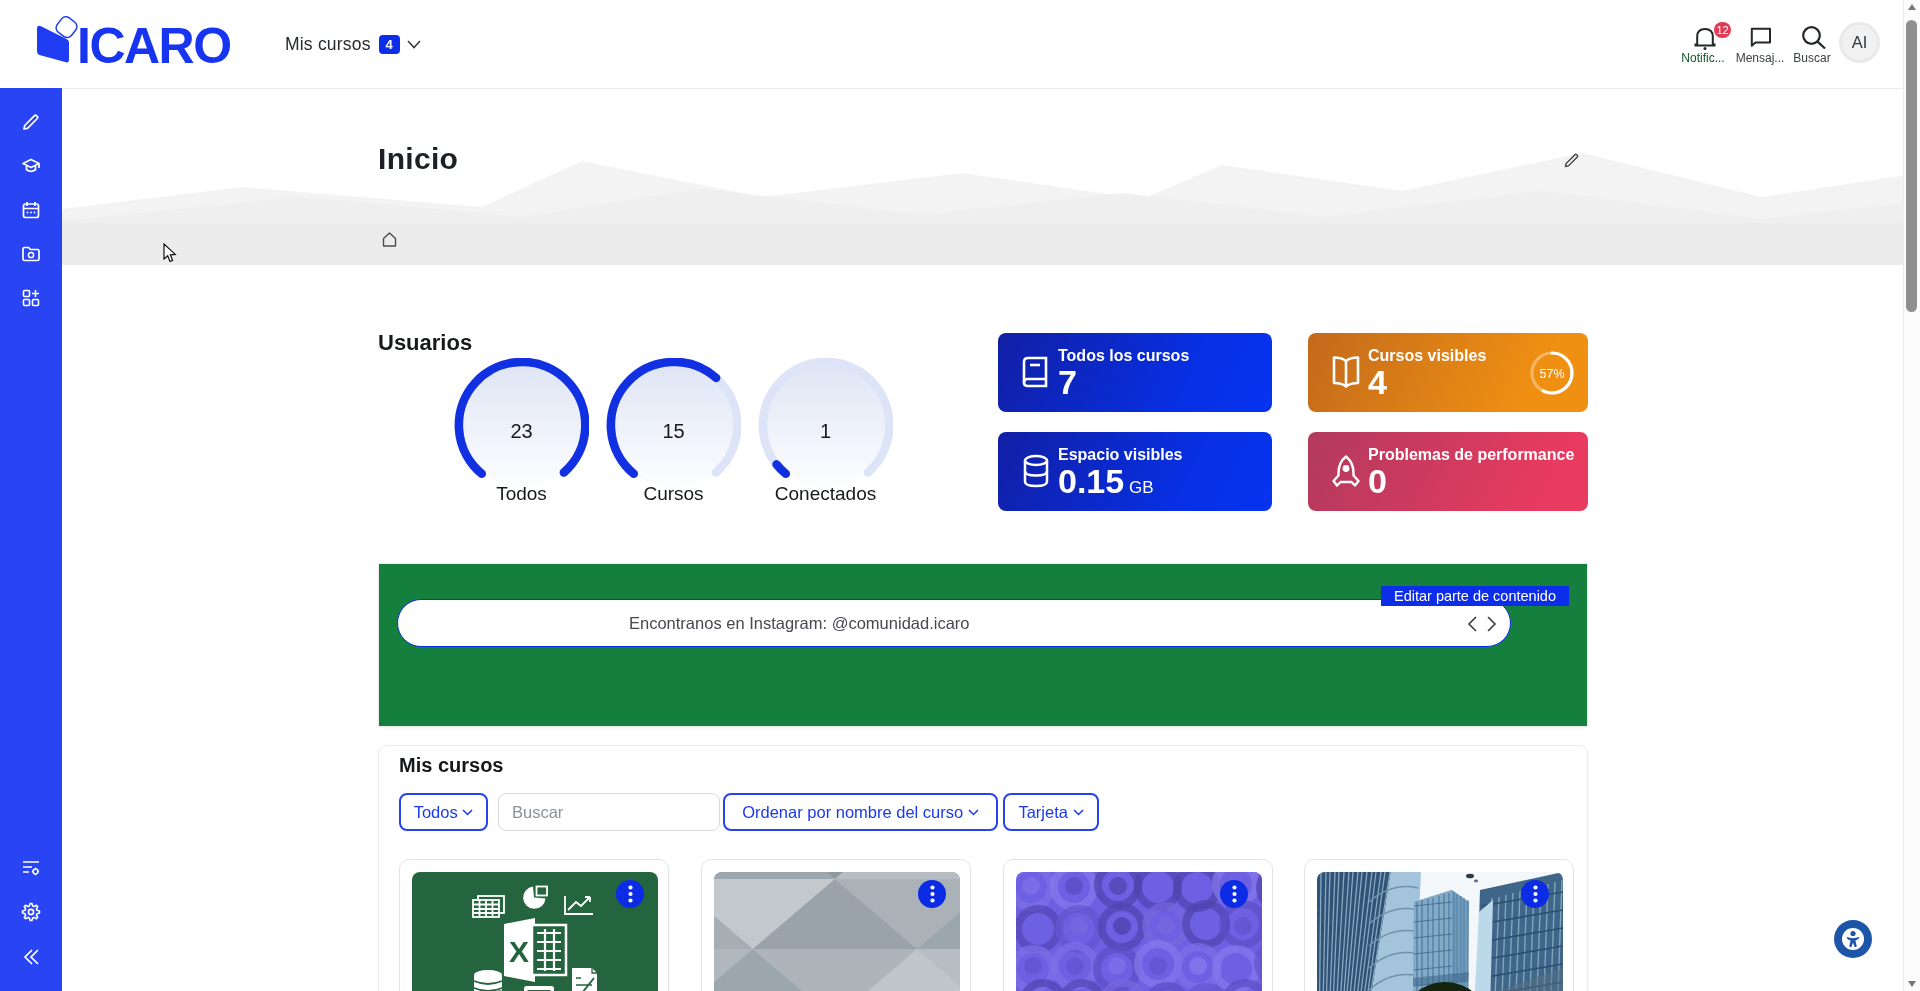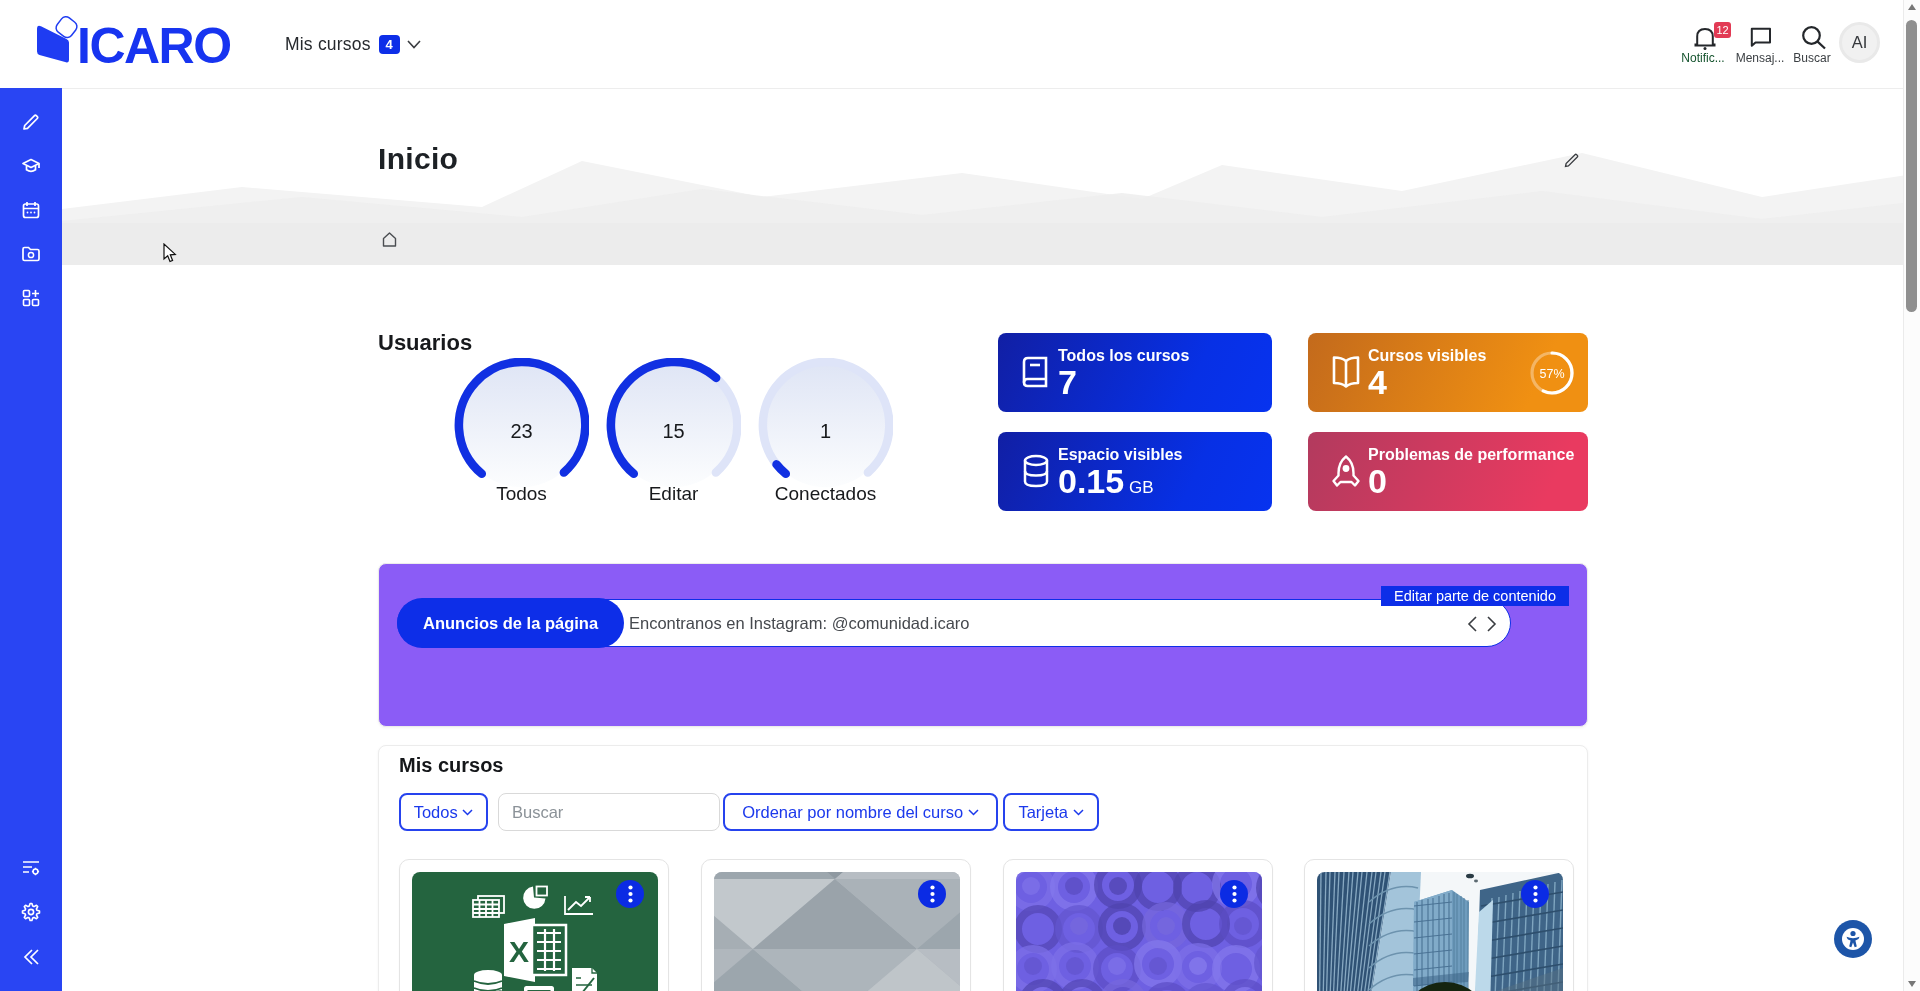--- a/index.html
+++ b/index.html
@@ -31,21 +31,21 @@
   .scard { position:absolute; width:274px; height:79px; border-radius:8px; color:#fff; }
   .scard .tt { position:absolute; left:60px; top:14px; font-size:16px; font-weight:700; }
   .scard .nn { position:absolute; left:60px; top:30px; font-size:34px; font-weight:700; }
   .scard .icon { position:absolute; left:18px; top:19px; width:40px; height:40px; }
   #sc1 { left:998px; top:333px; background:linear-gradient(115deg,#111fa4 0%,#0730e5 70%,#0733ef 100%); }
   #sc2 { left:1308px; top:333px; width:280px; background:linear-gradient(115deg,#c36a1c 0%,#f09012 80%); }
   #sc3 { left:998px; top:432px; background:linear-gradient(115deg,#111fa4 0%,#0730e5 70%,#0733ef 100%); }
   #sc4 { left:1308px; top:432px; width:280px; background:linear-gradient(115deg,#b23a5e 0%,#e93a60 85%); }
 
   
-  #ann { position:absolute; left:378px; top:563px; width:1210px; height:164px; background:#8b5cf6; border-radius:8px;
+  #ann { position:absolute; left:378px; top:563px; width:1210px; height:164px; background:#15803d; border-radius:0;
      border:1px solid #ececec; box-shadow:0 1px 3px rgba(0,0,0,.05); }
   #editlabel { position:absolute; right:18px; top:22px; background:#0d2ee8; color:#fff; font-size:14.5px;
      height:20px; line-height:20px; padding:0 13px; z-index:2; }
   #pillwrap { position:absolute; left:18px; top:35px; width:1114px; height:48px; border:1px solid #0d2ee8;
      border-radius:24px; background:#fff; }
   #pill { position:absolute; left:-1px; top:-2px; height:50px; padding:0 26px; background:#0d2ee8; color:#fff;
      border-radius:25px; display:flex; align-items:center; font-size:16.5px; font-weight:700; }
   #anntext { position:absolute; left:231px; top:14px; font-size:16.5px; color:#46494e; }
 
   
@@ -76,21 +76,21 @@
       <span class="b">4</span>
     <svg width="14" height="9" viewBox="0 0 14 9" style="margin-left:7px">
         <path d="M1 1 L7 7.5 L13 1" fill="none" stroke="#3a3d41" stroke-width="1.6"></path>
       </svg>
   </div>
 
   <svg class="abs" style="left:1687px;top:25px" width="24" height="26" viewBox="0 0 24 26">
     <path d="M3.2 19.5 L3.2 11.5 Q3.2 4 11 4 Q18.8 4 18.8 11.5 L18.8 19.5 L20.5 19.5 L20.5 20.6 L1.5 20.6 L1.5 19.5 Z" fill="none" stroke="#24272b" stroke-width="2"></path>
     <circle cx="11" cy="23.6" r="1.5" fill="#24272b"></circle>
   </svg>
-  <div class="abs" style="left:1707px;top:22px;background:#e23a54;color:#fff;font-size:11px;min-width:17px;height:16px;border-radius:3px;display:flex;align-items:center;justify-content:center;padding:0 2px;">12</div>
+  <div class="abs" style="left:1707px;top:22px;background:#e23a54;color:#fff;font-size:11px;min-width:17px;height:16px;border-radius:8px;display:flex;align-items:center;justify-content:center;padding:0 2px;">12</div>
   <div class="abs" style="left:1666px;top:51px;width:60px;text-align:center;font-size:12px;color:#14532d;">Notific...</div>
 
   <svg class="abs" style="left:1742px;top:26px" width="24" height="22" viewBox="0 0 24 22">
     <path d="M2.8 2.8 L21 2.8 L21 16.5 L6.5 16.5 L2.8 19.8 Z" fill="none" stroke="#24272b" stroke-width="2" stroke-linejoin="round"></path>
   </svg>
   <div class="abs" style="left:1723px;top:51px;width:60px;text-align:center;font-size:12px;color:#3c4044;">Mensaj...</div>
 
   <svg class="abs" style="left:1793px;top:24px" width="28" height="26" viewBox="0 0 28 26">
     <circle cx="11.5" cy="11.5" r="8.3" fill="none" stroke="#24272b" stroke-width="2.2"></circle>
     <path d="M17.6 17.6 L25 24.5" stroke="#24272b" stroke-width="2.2"></path>
@@ -164,21 +164,21 @@
   </svg>
 
 <div id="usuarios-h">Usuarios</div>
 <div class="gauge" style="left:451px"></div>
 <div class="gauge" style="left:603px"></div>
 <div class="gauge" style="left:755px"></div>
 <div class="gnum" style="left:454px">23</div>
 <div class="gnum" style="left:606px">15</div>
 <div class="gnum" style="left:758px">1</div>
 <div class="glab" style="left:454px">Todos</div>
-<div class="glab" style="left:606px">Editar</div>
+<div class="glab" style="left:606px">Cursos</div>
 <div class="glab" style="left:758px">Conectados</div>
 
 <div class="scard" id="sc1">
   <svg class="icon" viewBox="0 0 40 40">
       <path d="M8 30.5 Q8 27 11.5 27 L30 27" fill="none" stroke="#fff" stroke-width="2.6"></path>
       <path d="M8 30.5 Q8 34 11.5 34 L30 34 L30 6 L12 6 Q8 6 8 10 Z" fill="none" stroke="#fff" stroke-width="2.6"></path>
       <path d="M14 13 L24 13" stroke="#fff" stroke-width="2.6"></path>
     </svg>
   <div class="tt">Todos los cursos</div>
   <div class="nn">7</div>
@@ -210,21 +210,20 @@
       <path d="M20 5.5 Q12.5 11.5 12.5 22 L12.5 24.5 L7.5 30 L11 34.5 L14.5 31 L25.5 31 L29 34.5 L32.5 30 L27.5 24.5 L27.5 22 Q27.5 11.5 20 5.5 Z" fill="none" stroke="#fff" stroke-width="2.4" stroke-linejoin="round"></path>
       <circle cx="20" cy="17.5" r="3.4" fill="#fff"></circle>
     </svg>
   <div class="tt">Problemas de performance</div>
   <div class="nn">0</div>
 </div>
 
 <div id="ann">
   <div id="editlabel">Editar parte de contenido</div>
   <div id="pillwrap">
-    <div id="pill">Anuncios de la página</div>
     <div id="anntext">Encontranos en Instagram: @comunidad.icaro</div>
     <svg class="abs" style="right:32px;top:15px" width="11" height="18" viewBox="0 0 11 18">
         <path d="M9 2 L2 9 L9 16" fill="none" stroke="#3a3d41" stroke-width="1.6"></path>
       </svg>
     <svg class="abs" style="right:13px;top:15px" width="11" height="18" viewBox="0 0 11 18">
         <path d="M2 2 L9 9 L2 16" fill="none" stroke="#3a3d41" stroke-width="1.6"></path>
       </svg>
   </div>
 </div>
 

